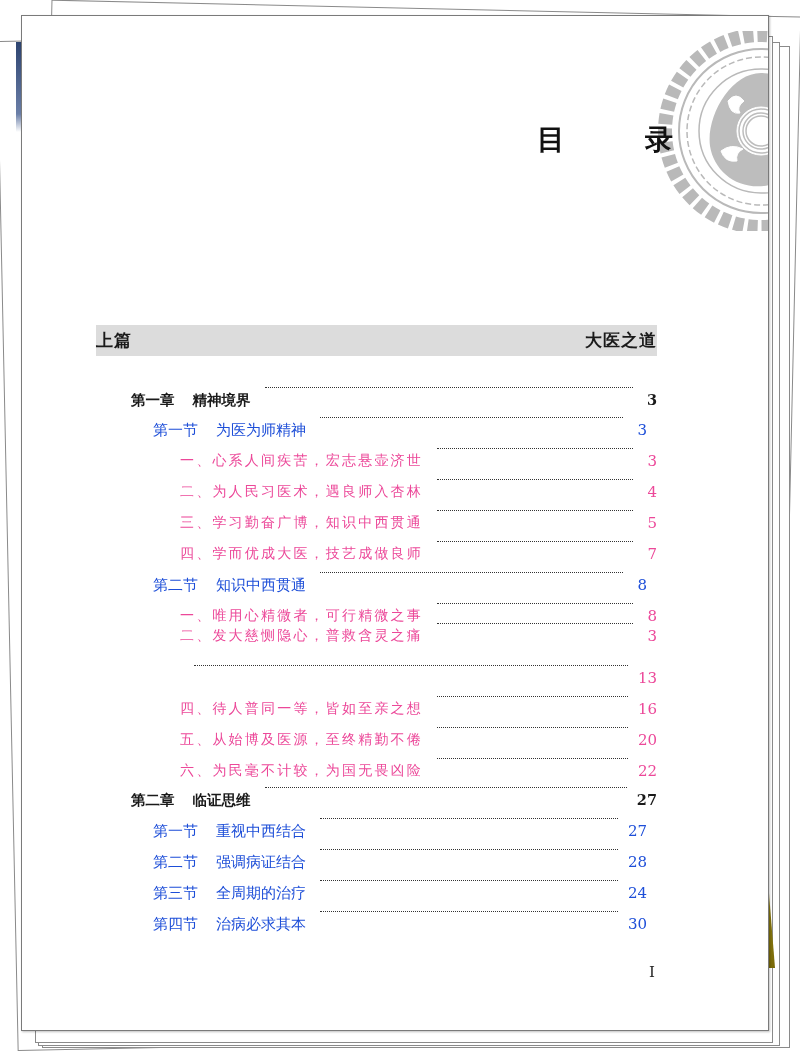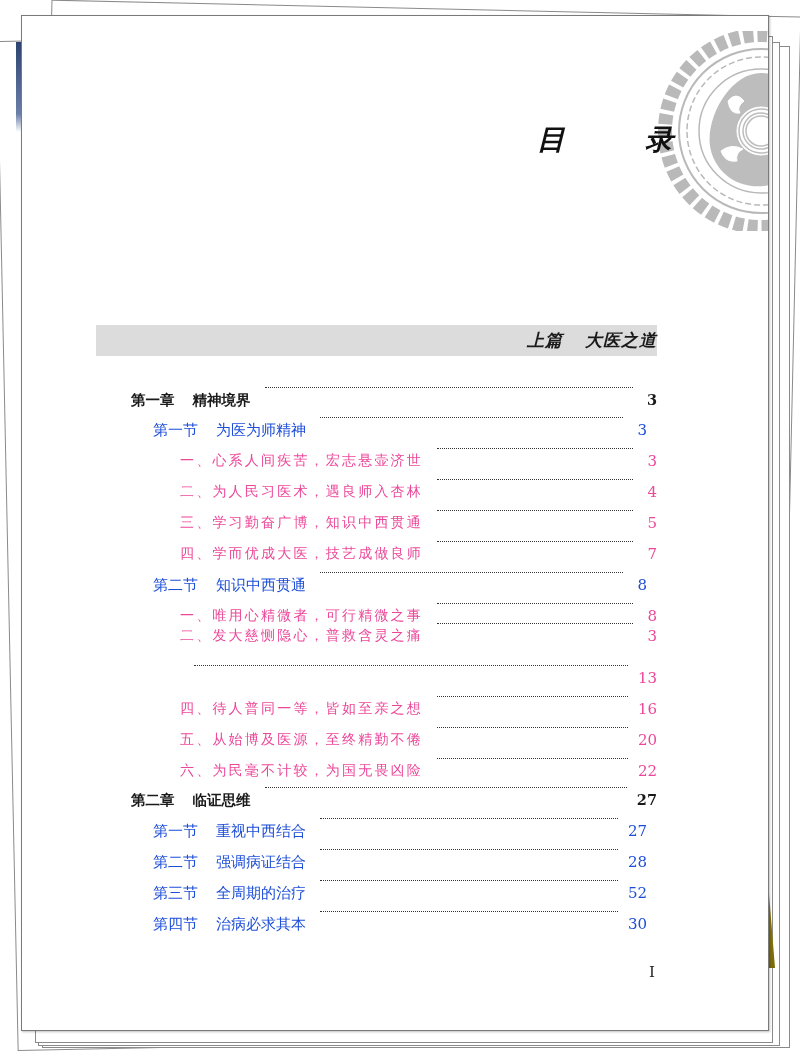--- a/index.html
+++ b/index.html
@@ -33,27 +33,27 @@
     background: #fff; border: 1.5px solid #7a7a7a; box-sizing: border-box;
     box-shadow: 1px 1px 2px rgba(0,0,0,0.25);
     overflow: hidden;
   }
   .ornament {
     position: absolute; left: 614px; top: 15px; width: 250px; height: 200px;
   }
   .title {
     position: absolute; left: 515px; top: 105px;
     font-family: "DejaVu Sans", "Liberation Sans", sans-serif;
-    font-weight: bold; font-size: 28px; letter-spacing: 26px; color: #111; font-style: italic;
+    font-weight: bold; font-size: 28px; letter-spacing: 26px; color: #111;
   }
   .part-band {
     position: absolute; left: 74px; top: 309px; width: 561px; height: 31px;
     background: #dcdcdc;
-    display: flex; align-items: center; justify-content: flex-end;
-    font-size: 17px; font-weight: bold; letter-spacing: 1px; font-style: italic;
+    display: flex; align-items: center; justify-content: space-between;
+    font-size: 17px; font-weight: bold; letter-spacing: 1px;
   }
   .part-band .gap { display: inline-block; width: 22px; }
   .row {
     position: absolute; display: flex; align-items: flex-start;
     height: 24px; font-size: 15px; white-space: nowrap;
   }
   .row .label { display: flex; }
   .row .sp { display: inline-block; width: 18px; }
   .row .leader {
     flex: 1; border-bottom: 1.5px dotted #333; margin: 0 10px 0 14px;
@@ -217,21 +217,21 @@
     <span class="leader"></span>
     <span class="page-num">28</span>
   </div>
   <div class="row section" style="top:868px">
     <span class="label">
         <span>第三节</span>
         <span class="sp"></span>
         <span>全周期的治疗</span>
       </span>
     <span class="leader"></span>
-    <span class="page-num">52</span>
+    <span class="page-num">24</span>
   </div>
   <div class="row section" style="top:899px">
     <span class="label">
         <span>第四节</span>
         <span class="sp"></span>
         <span>治病必求其本</span>
       </span>
     <span class="leader"></span>
     <span class="page-num">30</span>
   </div>

